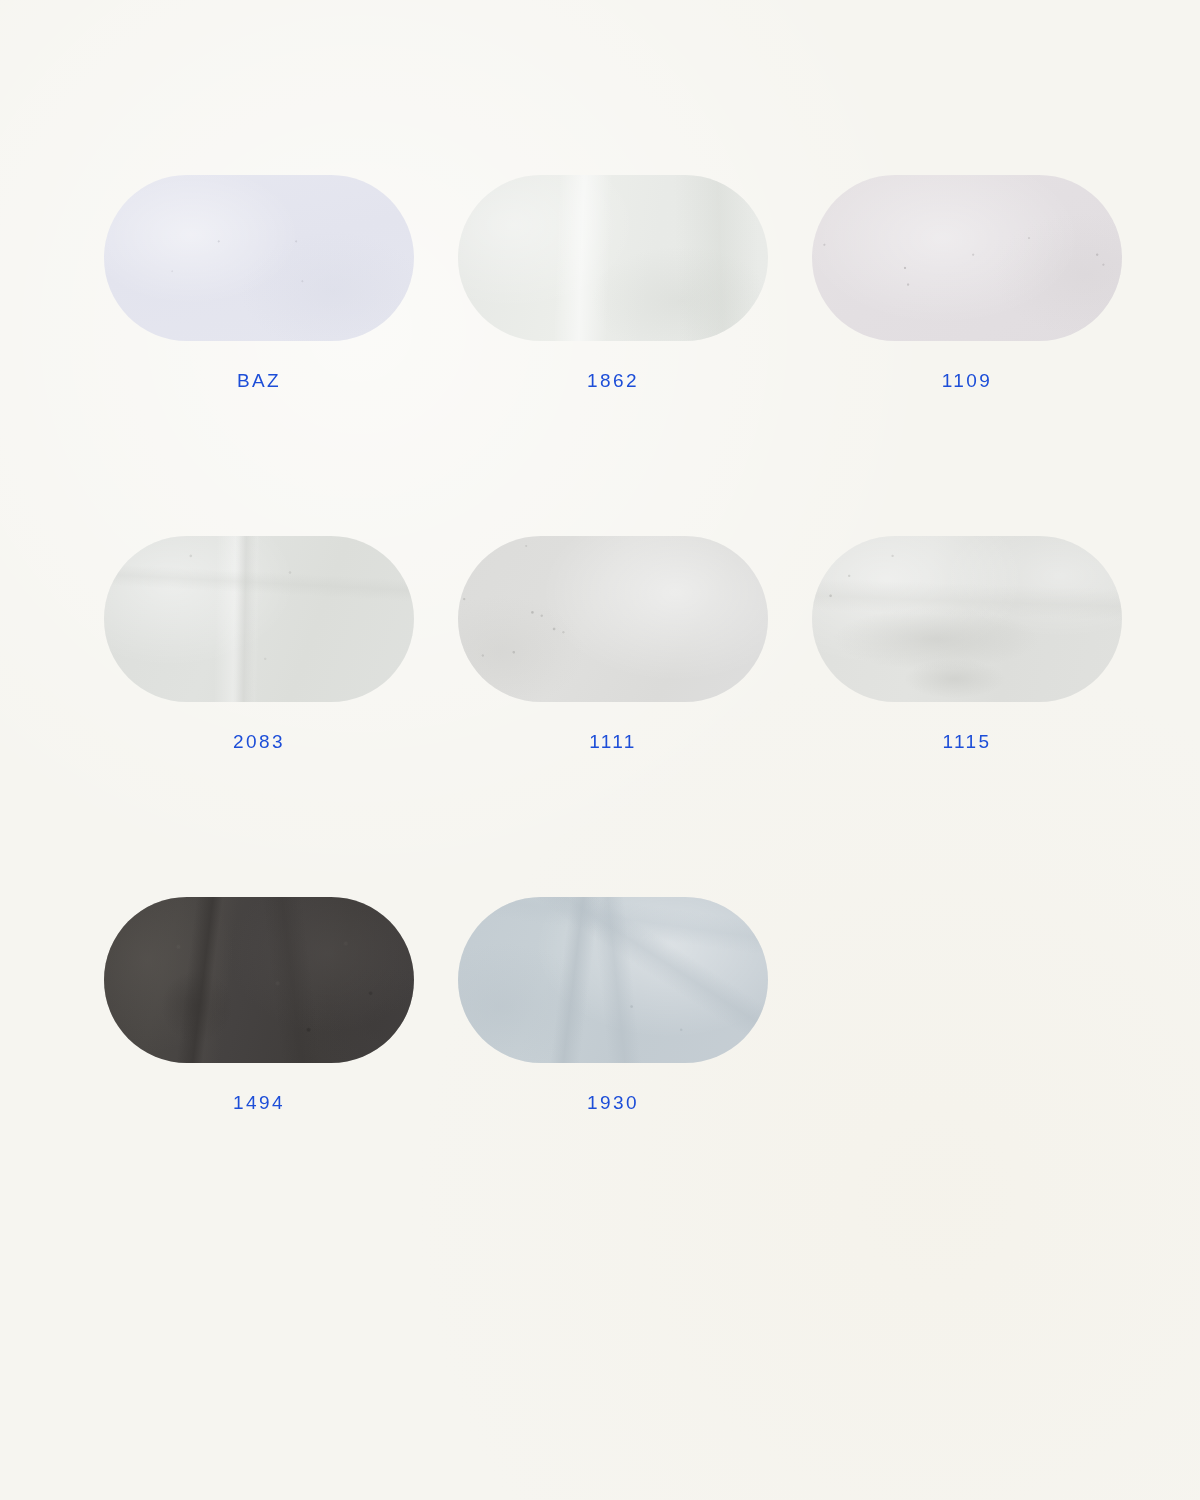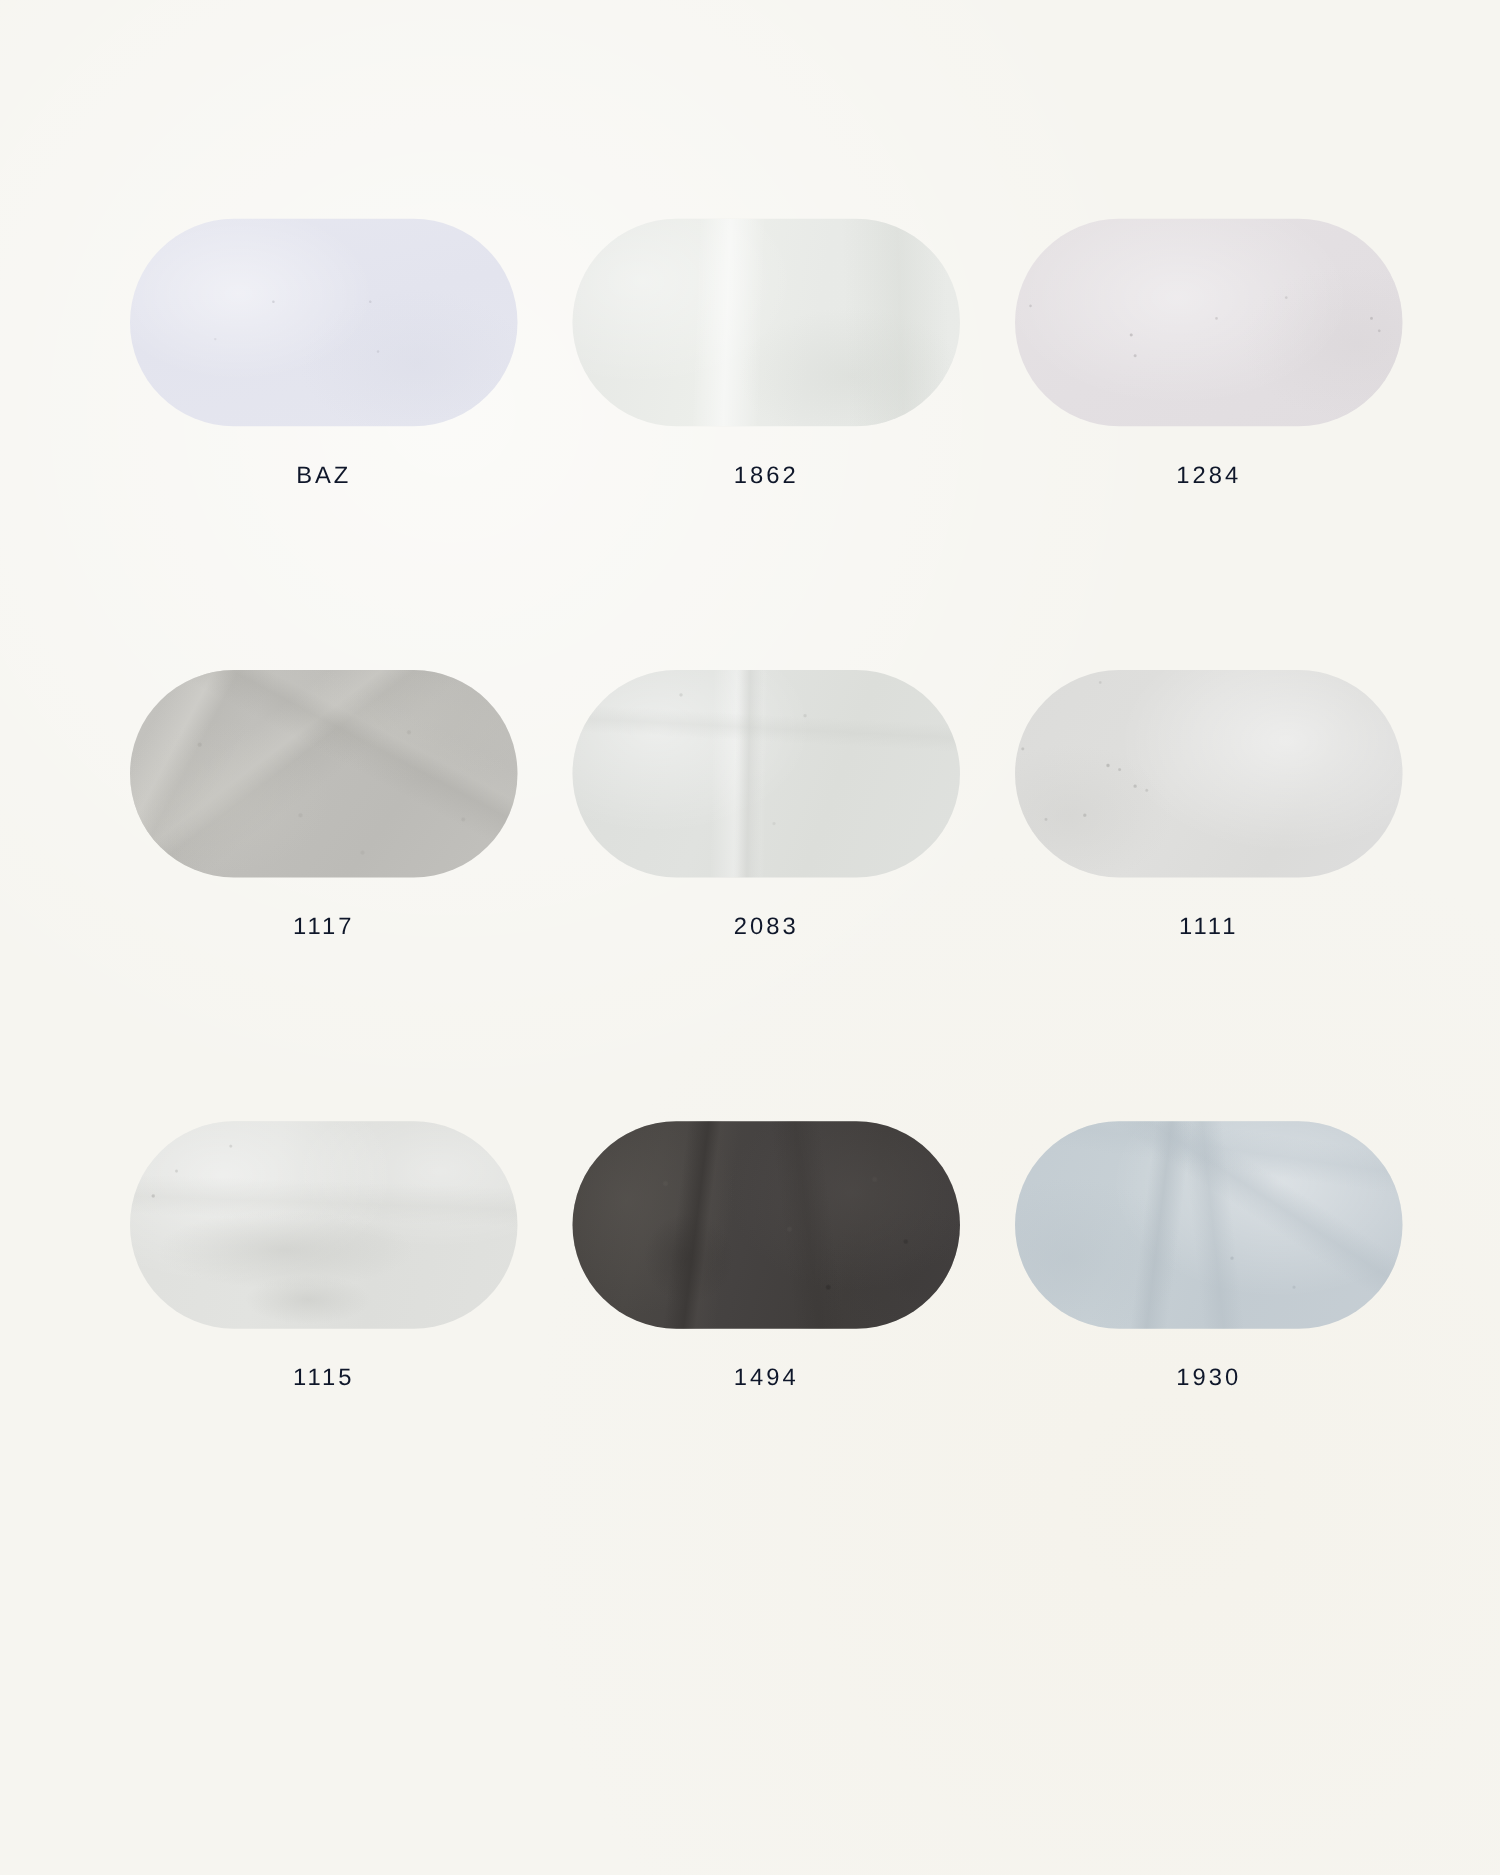--- a/index.html
+++ b/index.html
@@ -58,21 +58,21 @@
     pointer-events: none;
   }
 
   .swatch-label {
     margin-top: 30px;
     text-align: center;
     font-family: "Liberation Sans", sans-serif;
     font-size: 19px;
     font-weight: 400;
     letter-spacing: 2.4px;
-    color: #0f172a;
+    color: #1d4ed8;
     line-height: 1;
   }
 
   
 
   
   .s-baz { background: linear-gradient(168deg, #e6e7f0 0%, #e3e4ee 45%, #e5e6ef 100%); }
   .s-baz .t1 {
     background:
       radial-gradient(ellipse 50% 60% at 28% 36%, rgba(255,255,255,0.45), rgba(255,255,255,0) 70%),
@@ -319,69 +319,61 @@
     </div>
     <div class="swatch-label">1862</div>
   </div>
 
 
   <div class="swatch-cell">
     <div class="swatch s-1109">
       <div class="tex t1"></div>
       <div class="tex t2"></div>
     </div>
-    <div class="swatch-label">1284</div>
-  </div>
-
-
-  <div class="swatch-cell">
-    <div class="swatch s-1117">
+    <div class="swatch-label">1109</div>
+  </div>
+
+
+
+  <div class="swatch-cell">
+    <div class="swatch s-1114">
+      <div class="tex t1"></div>
+      <div class="tex t2"></div>
+    </div>
+    <div class="swatch-label">2083</div>
+  </div>
+
+
+  <div class="swatch-cell">
+    <div class="swatch s-1111">
+      <div class="tex t1"></div>
+      <div class="tex t2"></div>
+    </div>
+    <div class="swatch-label">1111</div>
+  </div>
+
+  <div class="swatch-cell">
+    <div class="swatch s-1115">
+      <div class="tex t1"></div>
+      <div class="tex t2"></div>
+    </div>
+    <div class="swatch-label">1115</div>
+  </div>
+
+  <div class="swatch-cell">
+    <div class="swatch s-1119">
       <div class="tex t1"></div>
       <div class="tex t2"></div>
       <div class="tex t3"></div>
     </div>
-    <div class="swatch-label">1117</div>
-  </div>
-
-  <div class="swatch-cell">
-    <div class="swatch s-1114">
-      <div class="tex t1"></div>
-      <div class="tex t2"></div>
-    </div>
-    <div class="swatch-label">2083</div>
-  </div>
-
-
-  <div class="swatch-cell">
-    <div class="swatch s-1111">
-      <div class="tex t1"></div>
-      <div class="tex t2"></div>
-    </div>
-    <div class="swatch-label">1111</div>
-  </div>
-
-  <div class="swatch-cell">
-    <div class="swatch s-1115">
-      <div class="tex t1"></div>
-      <div class="tex t2"></div>
-    </div>
-    <div class="swatch-label">1115</div>
-  </div>
-
-  <div class="swatch-cell">
-    <div class="swatch s-1119">
+    <div class="swatch-label">1494</div>
+  </div>
+
+  <div class="swatch-cell">
+    <div class="swatch s-1120">
       <div class="tex t1"></div>
       <div class="tex t2"></div>
       <div class="tex t3"></div>
     </div>
-    <div class="swatch-label">1494</div>
-  </div>
-
-  <div class="swatch-cell">
-    <div class="swatch s-1120">
-      <div class="tex t1"></div>
-      <div class="tex t2"></div>
-      <div class="tex t3"></div>
-    </div>
     <div class="swatch-label">1930</div>
   </div>
 
 </div>
 
 </body></html>

